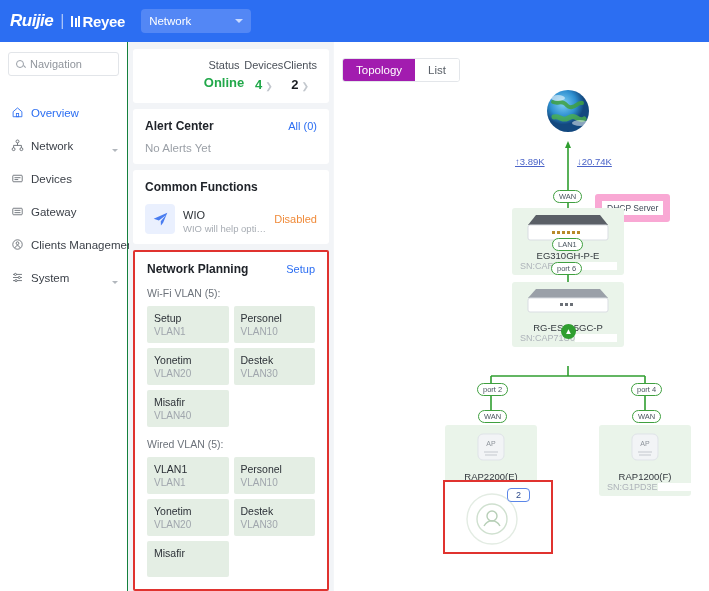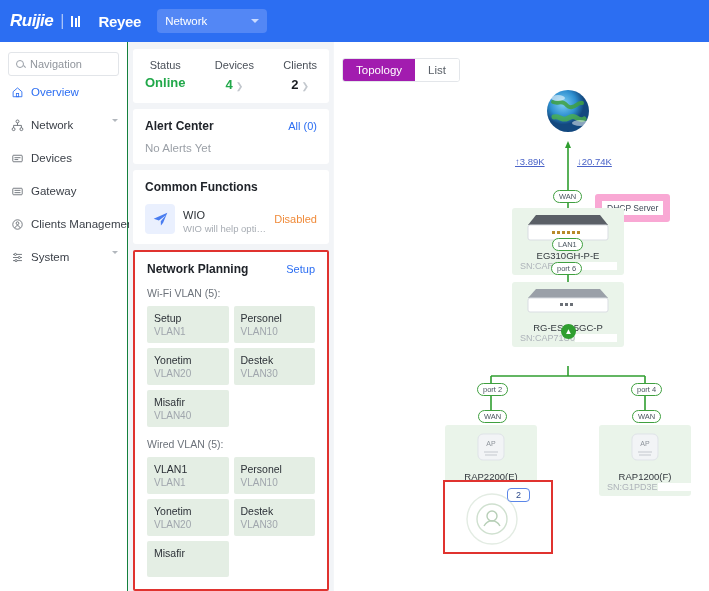--- a/index.html
+++ b/index.html
@@ -17,21 +17,21 @@
     background: #2c6ef2; display: flex; align-items: center; padding-left: 10px;
   }
   .brand { display: flex; align-items: center; gap: 7px; }
   .brand-ruijie {
     color: #ffffff; font-size: 17px; font-weight: bold; font-style: italic;
     letter-spacing: -0.5px;
   }
   .brand-sep { color: #a9c4f8; font-size: 16px; font-weight: 300; }
   .brand-reyee {
     color: #ffffff; font-size: 15px; font-weight: bold; letter-spacing: -0.3px;
-    display: flex; align-items: center; gap: 18px;
+    display: flex; align-items: center; gap: 2px;
   }
   .reyee-mark {
     display: inline-block; width: 9px; height: 11px;
     background:
       linear-gradient(#ffffff,#ffffff) 0 0/2px 11px no-repeat,
       linear-gradient(#ffffff,#ffffff) 3.5px 2px/2px 9px no-repeat,
       linear-gradient(#ffffff,#ffffff) 7px 0/2px 11px no-repeat;
   }
   .net-select {
     margin-left: 16px; width: 110px; height: 24px; border-radius: 4px;
@@ -50,38 +50,38 @@
   .nav-search {
     margin: 0 8px 10px 8px; height: 24px; border: 1px solid #e2e5e9;
     border-radius: 3px; display: flex; align-items: center; gap: 6px;
     padding: 0 7px; color: #90959c; font-size: 11px;
   }
   .mag { width: 8px; height: 8px; border: 1.2px solid #9aa0a8; border-radius: 50%;
          position: relative; flex: none; }
   .mag::after { content: ""; position: absolute; width: 3px; height: 1.2px;
                 background: #9aa0a8; right: -3px; bottom: 0px; transform: rotate(45deg); }
   .nav-item {
-    height: 33px; display: flex; align-items: flex-start; gap: 7px;
+    height: 33px; display: flex; align-items: flex-end; gap: 7px;
     padding: 0 9px 0 11px; font-size: 11.5px; color: #3a3f47; cursor: pointer;
   }
   .nav-item.active { color: #2c6ef2; }
   .nav-item .lbl { flex: 1; white-space: nowrap; }
   .ico { width: 13px; height: 13px; flex: none; display: block; }
   .caret { width: 0; height: 0; border-left: 3.5px solid transparent;
            border-right: 3.5px solid transparent; border-top: 3.5px solid #b2b7bd; }
 
   
   .middle {
     position: absolute; left: 129px; top: 42px; width: 204px; height: 549px;
     background: #f2f4f7; overflow: hidden;
   }
   .card { background: #ffffff; margin: 6px 4px; border-radius: 3px; padding: 10px 12px; }
   .card.first { margin-top: 7px; }
 
-  .stats { display: flex; justify-content: space-between; text-align: center; }
+  .stats { display: flex; justify-content: flex-end; text-align: center; }
   .stat-lbl { font-size: 11px; color: #4a5059; margin-bottom: 4px; }
   .stat-val { font-size: 13px; font-weight: bold; color: #1a1d22; }
   .stat-val.green { color: #21a84a; }
   .stat-row { display: inline-flex; align-items: baseline; gap: 3px; }
   .arrowr { color: #c2c7cd; font-size: 9px; }
 
   .card-hd { display: flex; justify-content: space-between; align-items: center; }
   .card-title { font-size: 12px; font-weight: bold; color: #20242a; }
   .link { font-size: 11px; color: #2c6ef2; cursor: pointer; }
   .muted { font-size: 11.5px; color: #9ba0a7; margin-top: 9px; }

